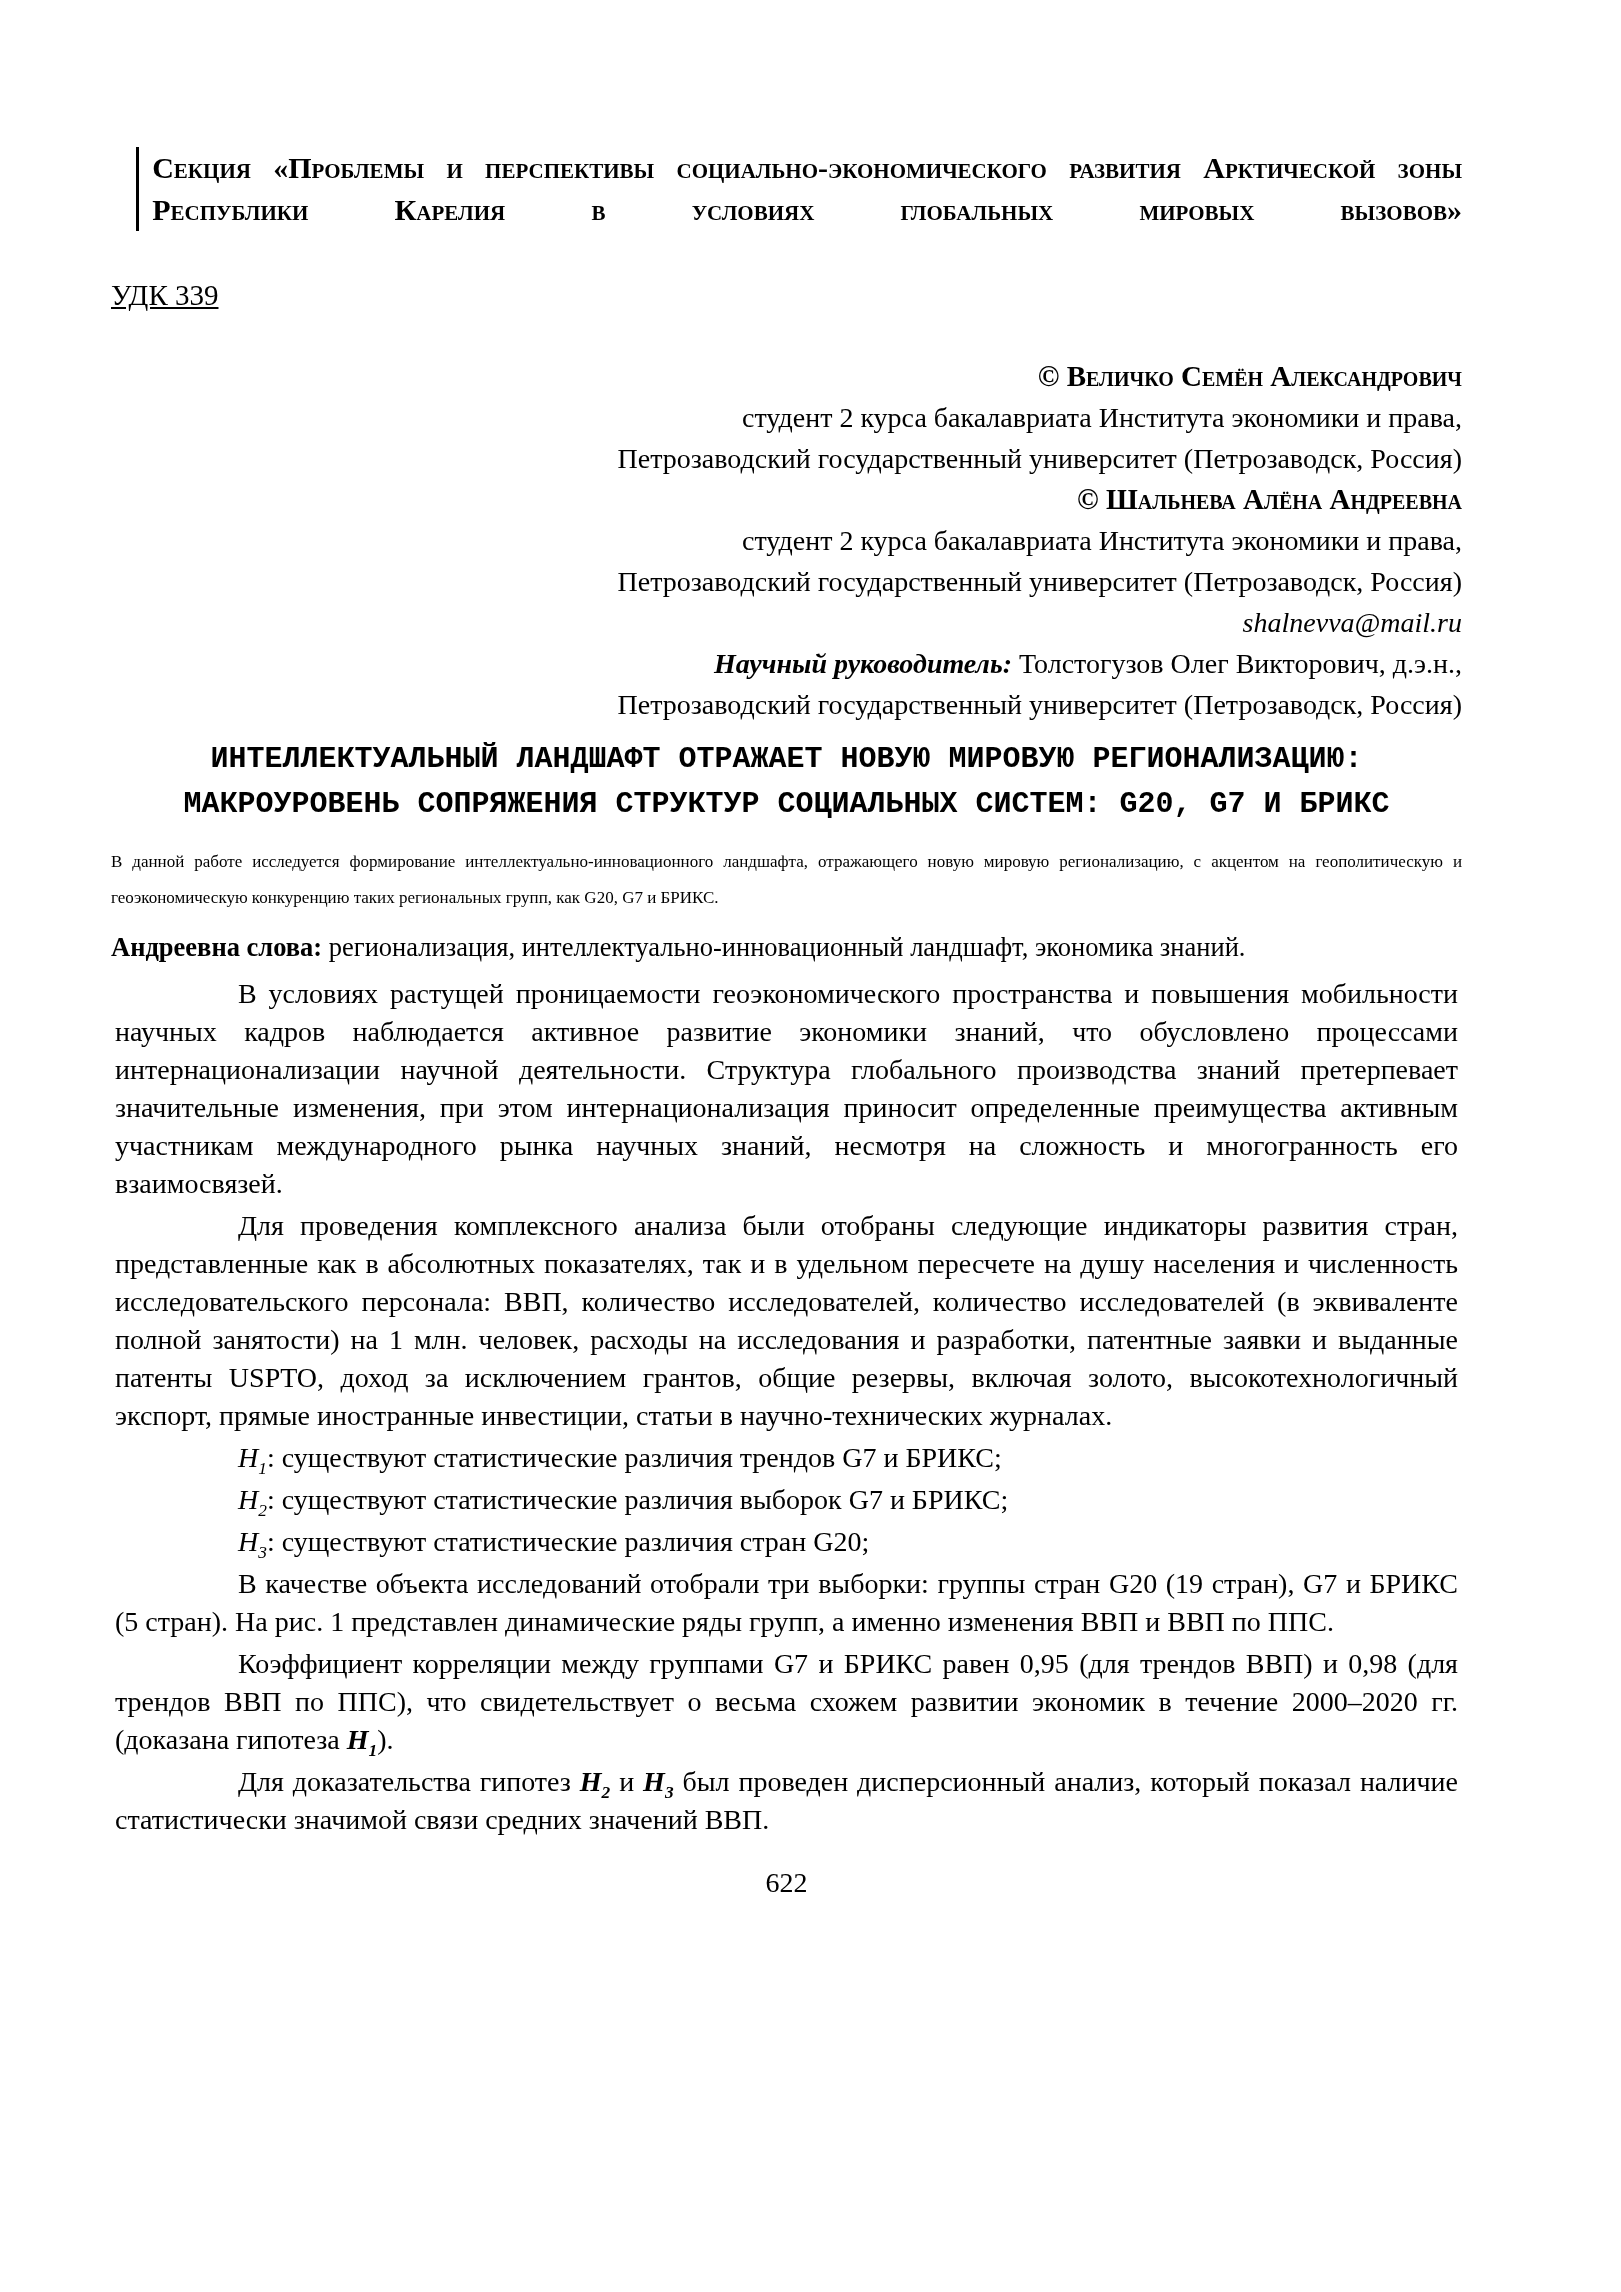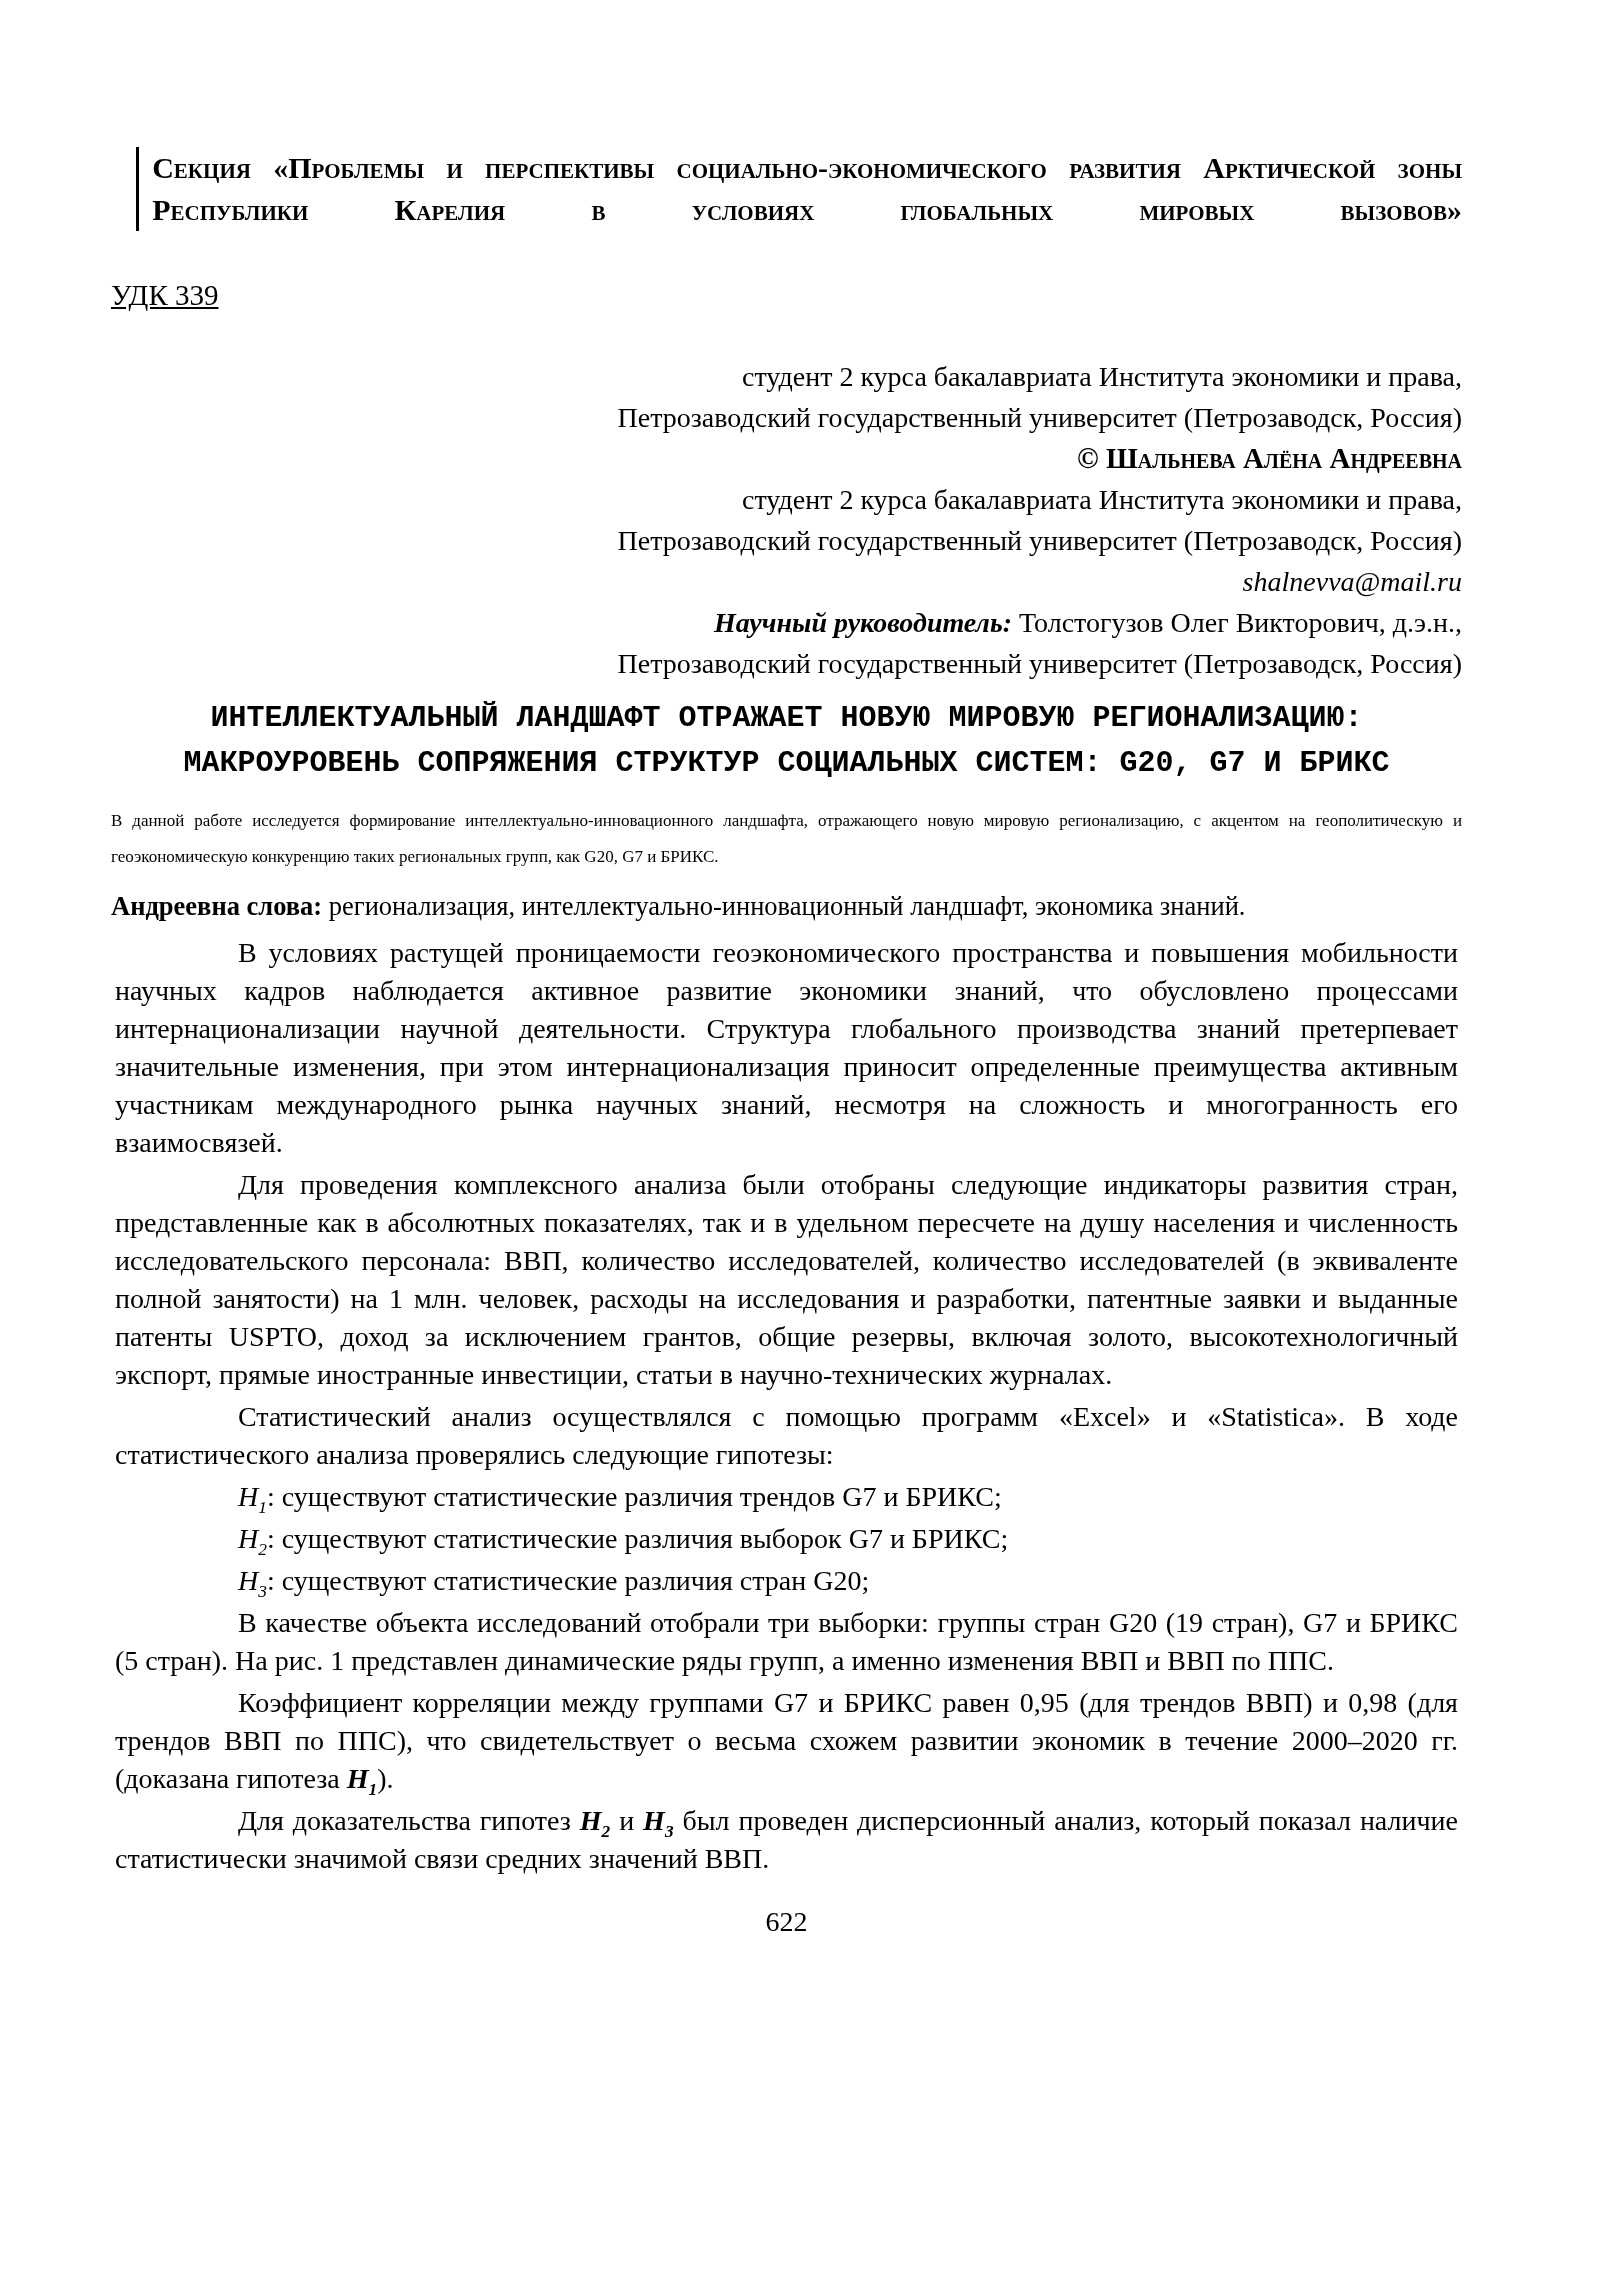--- a/index.html
+++ b/index.html
@@ -88,20 +88,21 @@
 </head>
 <body>
 
 <div class="page">
 
   <div class="section-banner">Секция «Проблемы и перспективы социально-экономического развития Арктической зоны Республики Карелия в условиях глобальных мировых вызовов»</div>
 
   <div class="udc">УДК 339</div>
 
   <div class="authors">
+    <div class="author-name">© Величко Семён Александрович</div>
     <div>студент 2 курса бакалавриата Института экономики и права,</div>
     <div>Петрозаводский государственный университет (Петрозаводск, Россия)</div>
     <div class="author-name">© Шальнева Алёна Андреевна</div>
     <div>студент 2 курса бакалавриата Института экономики и права,</div>
     <div>Петрозаводский государственный университет (Петрозаводск, Россия)</div>
     <div class="email">shalnevva@mail.ru</div>
     <div>
       <span class="advisor-label">Научный руководитель:</span><span> Толстогузов Олег Викторович, д.э.н.,</span>
     </div>
     <div>Петрозаводский государственный университет (Петрозаводск, Россия)</div>
@@ -112,21 +113,20 @@
   <p class="abstract">В данной работе исследуется формирование интеллектуально-инновационного ландшафта, отражающего новую мировую регионализацию, с акцентом на геополитическую и геоэкономическую конкуренцию таких региональных групп, как G20, G7 и БРИКС.</p>
 
   <p class="keywords">
     <span class="kw-label">Андреевна слова:</span><span> регионализация, интеллектуально-инновационный ландшафт, экономика знаний.</span>
   </p>
 
   <p class="body-p body-start">В условиях растущей проницаемости геоэкономического пространства и повышения мобильности научных кадров наблюдается активное развитие экономики знаний, что обусловлено процессами интернационализации научной деятельности. Структура глобального производства знаний претерпевает значительные изменения, при этом интернационализация приносит определенные преимущества активным участникам международного рынка научных знаний, несмотря на сложность и многогранность его взаимосвязей.</p>
 
   <p class="body-p">Для проведения комплексного анализа были отобраны следующие индикаторы развития стран, представленные как в абсолютных показателях, так и в удельном пересчете на душу населения и численность исследовательского персонала: ВВП, количество исследователей, количество исследователей (в эквиваленте полной занятости) на 1 млн. человек, расходы на исследования и разработки, патентные заявки и выданные патенты USPTO, доход за исключением грантов, общие резервы, включая золото, высокотехнологичный экспорт, прямые иностранные инвестиции, статьи в научно-технических журналах.</p>
 
-  <p class="body-p">Статистический анализ осуществлялся с помощью программ «Excel» и «Statistica». В ходе статистического анализа проверялись следующие гипотезы:</p>
 
   <p class="body-p"><span class="h-sym"><em>H</em><sub>1</sub></span><span>: существуют статистические различия трендов G7 и БРИКС;</span></p>
 
   <p class="body-p"><span class="h-sym"><em>H</em><sub>2</sub></span><span>: существуют статистические различия выборок G7 и БРИКС;</span></p>
 
   <p class="body-p"><span class="h-sym"><em>H</em><sub>3</sub></span><span>: существуют статистические различия стран G20;</span></p>
 
   <p class="body-p">В качестве объекта исследований отобрали три выборки: группы стран G20 (19 стран), G7 и БРИКС (5 стран). На рис. 1 представлен динамические ряды групп, а именно изменения ВВП и ВВП по ППС.</p>
 
   <p class="body-p"><span>Коэффициент корреляции между группами G7 и БРИКС равен 0,95 (для трендов ВВП) и 0,98 (для трендов ВВП по ППС), что свидетельствует о весьма схожем развитии экономик в течение 2000–2020 гг. (доказана гипотеза </span><span class="h-ref"><em>H</em><sub>1</sub></span><span>).</span></p>

